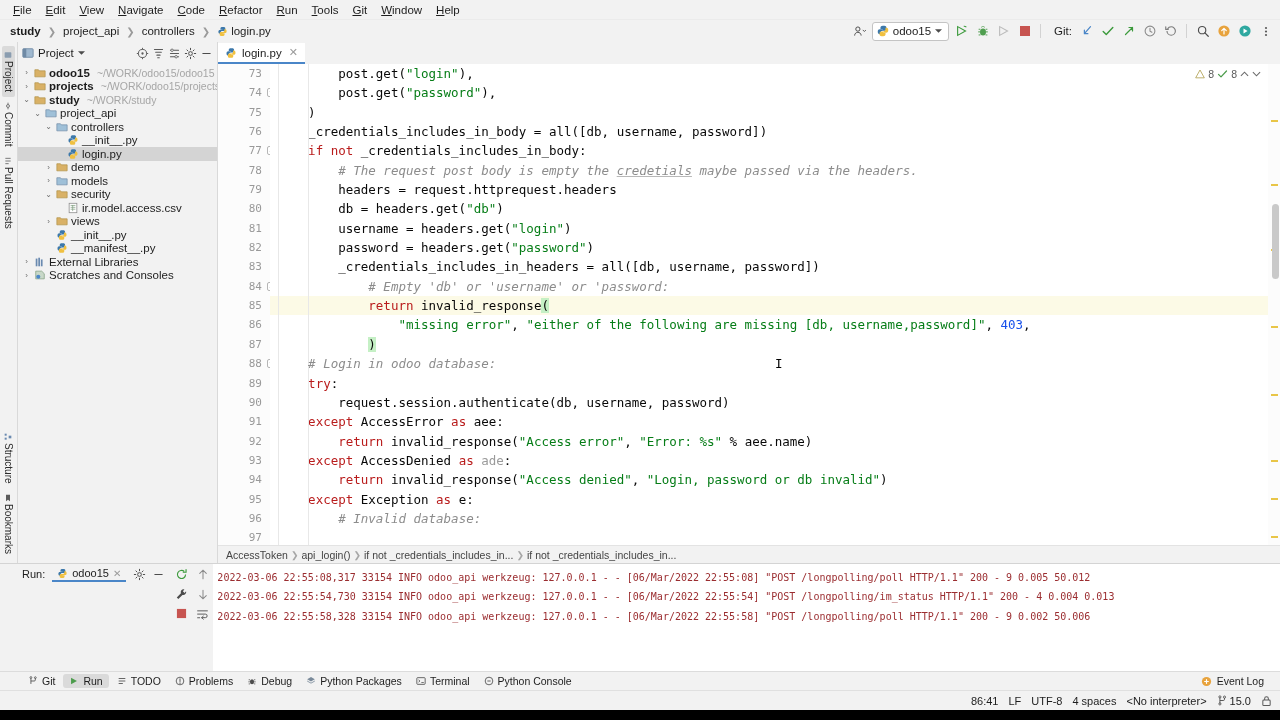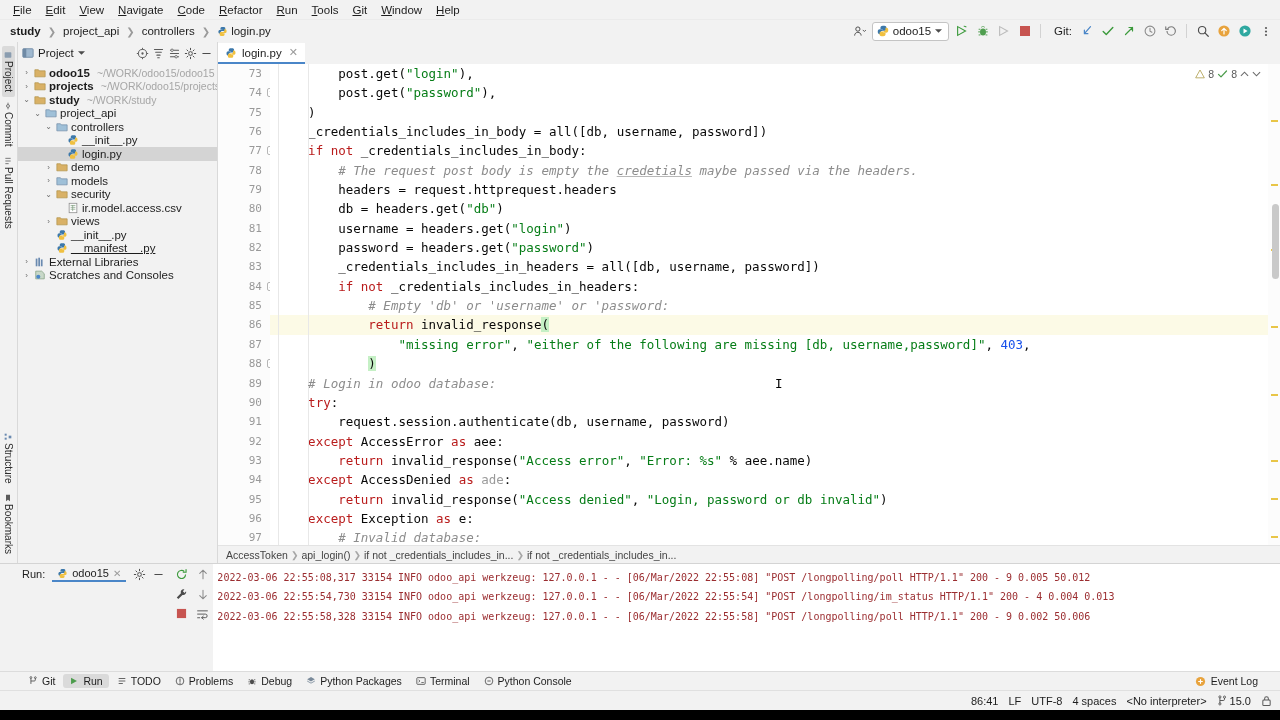--- a/index.html
+++ b/index.html
@@ -161,21 +161,21 @@
   }
   .logline { color: #9b2d30; line-height: 19.4px; white-space: pre; }
 
   
   .toolwin-bar {
     height: 19px; background: #f2f2f2; display: flex; align-items: center;
     gap: 2px; padding-left: 22px; border-top: 1px solid #dcdcdc;
   }
   .tw { display: flex; align-items: center; gap: 4px; font-size: 10.5px; padding: 1px 6px; border-radius: 3px; white-space: nowrap; }
   .tw.sel { background: #dadada; }
-  .toolwin-right { margin-left: auto; display: flex; align-items: center; gap: 5px; padding-right: 22px; }
+  .toolwin-right { margin-left: auto; display: flex; align-items: center; gap: 5px; padding-right: 16px; }
 
   .statusbar {
     height: 20px; background: #f2f2f2; display: flex; align-items: center;
     padding: 0 8px; gap: 8px; border-top: 1px solid #e0e0e0;
   }
   .status-left { display: flex; align-items: center; gap: 6px; font-size: 11px; }
   .status-right { margin-left: auto; display: flex; align-items: center; gap: 10px; font-size: 11px; }
   .chk { width: 9px; height: 9px; border: 1px solid #8a8a8a; background: #fff; }
   .bottom-black { height: 10px; background: #000; }
 
@@ -533,21 +533,21 @@
           <div class="tnode" style="padding-left: 26px;">
             <span class="tarrow"></span>
             <span class="ico">
               <svg width="12" height="12" viewBox="0 0 16 16">
                 <path d="M7.8 1.6C5.9 1.6 5 2.4 5 3.8v1.5h3v.4H4.3c-1.4 0-2.3.9-2.3 2.8s.9 2.8 2.3 2.8h1v-1.8c0-1.3 1-2.3 2.3-2.3h2.6c1 0 1.9-.9 1.9-1.9V3.8c0-1.4-.9-2.2-2.5-2.2H7.8z" fill="#3c78aa"></path>
                 <path d="M8.2 14.4c1.9 0 2.8-.8 2.8-2.2v-1.5H8v-.4h3.7c1.4 0 2.3-.9 2.3-2.8s-.9-2.8-2.3-2.8h-1v1.8c0 1.3-1 2.3-2.3 2.3H5.8c-1 0-1.9.9-1.9 1.9v1.5c0 1.4.9 2.2 2.5 2.2h1.8z" fill="#f0c040"></path>
               </svg>
             </span>
             <span class="tlabel">__init__.py</span>
           </div>
-          <div class="tnode" style="padding-left: 26px; text-decoration: underline;">
+          <div class="tnode" style="padding-left: 26px;">
             <span class="tarrow"></span>
             <span class="ico">
               <svg width="12" height="12" viewBox="0 0 16 16">
                 <path d="M7.8 1.6C5.9 1.6 5 2.4 5 3.8v1.5h3v.4H4.3c-1.4 0-2.3.9-2.3 2.8s.9 2.8 2.3 2.8h1v-1.8c0-1.3 1-2.3 2.3-2.3h2.6c1 0 1.9-.9 1.9-1.9V3.8c0-1.4-.9-2.2-2.5-2.2H7.8z" fill="#3c78aa"></path>
                 <path d="M8.2 14.4c1.9 0 2.8-.8 2.8-2.2v-1.5H8v-.4h3.7c1.4 0 2.3-.9 2.3-2.8s-.9-2.8-2.3-2.8h-1v1.8c0 1.3-1 2.3-2.3 2.3H5.8c-1 0-1.9.9-1.9 1.9v1.5c0 1.4.9 2.2 2.5 2.2h1.8z" fill="#f0c040"></path>
               </svg>
             </span>
             <span class="tlabel">__manifest__.py</span>
           </div>
           <div class="tnode" style="padding-left: 4px;">
@@ -624,21 +624,20 @@
               <div class="cline">        post.get(<span class="s">"password"</span>),</div>
               <div class="cline">    )</div>
               <div class="cline">    _credentials_includes_in_body = all([db, username, password])</div>
               <div class="cline">    <span class="k">if not</span> _credentials_includes_in_body:</div>
               <div class="cline">        <span class="c"># The request post body is empty the <span class="sp">credetials</span> maybe passed via the headers.</span></div>
               <div class="cline">        headers = request.httprequest.headers</div>
               <div class="cline">        db = headers.get(<span class="s">"db"</span>)</div>
               <div class="cline">        username = headers.get(<span class="s">"login"</span>)</div>
               <div class="cline">        password = headers.get(<span class="s">"password"</span>)</div>
               <div class="cline">        _credentials_includes_in_headers = all([db, username, password])</div>
-              <div class="cline">        <span class="k">if not</span> _credentials_includes_in_headers:</div>
               <div class="cline">            <span class="c"># Empty 'db' or 'username' or 'password:</span></div>
               <div class="cline hl">            <span class="k">return</span> invalid_response<span class="br">(</span></div>
               <div class="cline">                <span class="s">"missing error"</span>, <span class="s">"either of the following are missing [db, username,password]"</span>, <span class="n">403</span>,</div>
               <div class="cline">            <span class="br">)</span></div>
               <div class="cline" style="position: relative;">    <span class="c"># Login in odoo database:</span><span style="position: absolute; left: 505px; color: rgb(0, 0, 0); font-family: &quot;DejaVu Sans Mono&quot;, monospace;">I</span></div>
               <div class="cline">    <span class="k">try</span>:</div>
               <div class="cline">        request.session.authenticate(db, username, password)</div>
               <div class="cline">    <span class="k">except</span> AccessError <span class="k">as</span> aee:</div>
               <div class="cline">        <span class="k">return</span> invalid_response(<span class="s">"Access error"</span>, <span class="s">"Error: %s"</span> % aee.name)</div>
               <div class="cline">    <span class="k">except</span> AccessDenied <span class="k">as</span> <span class="g">ade</span>:</div>

